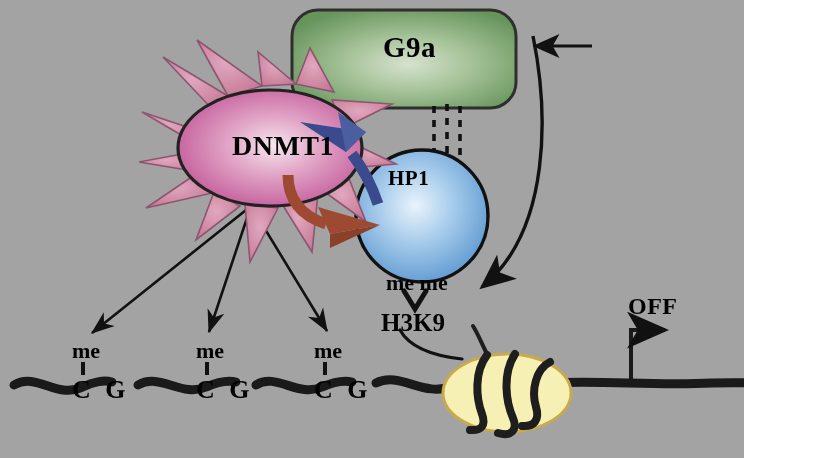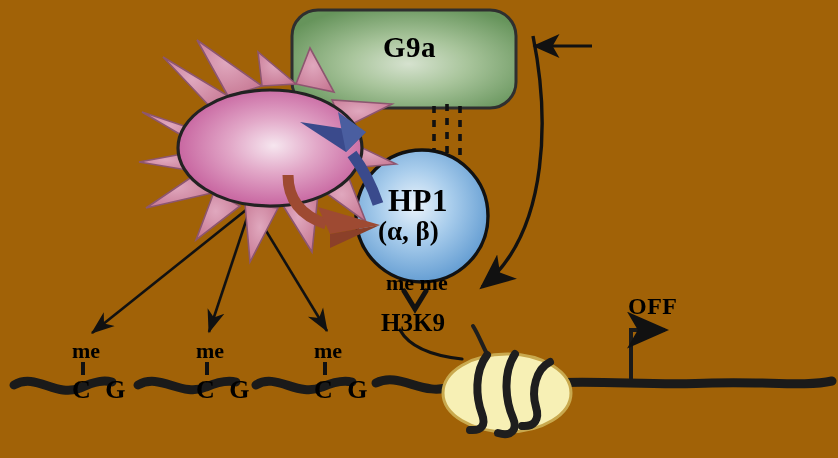--- a/index.html
+++ b/index.html
@@ -5,23 +5,23 @@
   html, body {
     margin: 0;
     padding: 0;
     background: #ffffff;
   }
   body {
     font-family: "Liberation Serif", serif;
   }
   #figure {
     position: relative;
-    width: 838px;
+    width: 744px;
     height: 458px;
-    background: #a16207;
+    background: #a3a3a3;
     overflow: hidden;
   }
   #figure svg {
     position: absolute;
     top: 0;
     left: 0;
     width: 838px;
     height: 458px;
   }
   .lbl {
@@ -39,21 +39,21 @@
     font-family: "Liberation Serif", serif;
     font-weight: bold;
   }
   .sans-plain {
     font-family: "Liberation Sans", sans-serif;
     font-weight: normal;
   }
   #lbl-g9a      { left: 383px; top: 33px;  font-size: 29px; letter-spacing: .5px; }
   #lbl-hmt      { left: 598px; top: 28px;  font-size: 28px; }
   #lbl-dnmt1    { left: 232px; top: 132px; font-size: 28px; letter-spacing: .5px; }
-  #lbl-hp1      { left: 388px; top: 185px; font-size: 31px; letter-spacing: .5px; }
+  #lbl-hp1      { left: 388px; top: 168px; font-size: 21px; letter-spacing: .5px; }
   #lbl-hp1sub   { left: 378px; top: 218px; font-size: 27px; }
   #lbl-meme     { left: 386px; top: 272px; font-size: 22px; }
   #lbl-h3k9     { left: 381px; top: 310px; font-size: 25px; text-align: right; }
   #lbl-off      { left: 628px; top: 294px; font-size: 24px; letter-spacing: .5px; }
   #lbl-me1      { left: 72px;  top: 340px; font-size: 22px; }
   #lbl-me2      { left: 196px; top: 340px; font-size: 22px; }
   #lbl-me3      { left: 314px; top: 340px; font-size: 22px; }
   #lbl-cg1      { left: 72px;  top: 377px; font-size: 26px; letter-spacing: 4px; }
   #lbl-cg2      { left: 196px; top: 377px; font-size: 26px; letter-spacing: 4px; }
   #lbl-cg3      { left: 314px; top: 377px; font-size: 26px; letter-spacing: 4px; }
@@ -187,24 +187,24 @@
       <path d="M288,175 C288,200 302,216 326,224" fill="none" stroke="#9e4a32" stroke-width="11" stroke-linecap="butt"></path>
       <path d="M380,225 L318,207 L330,234 Z" fill="#9e4a32"></path>
       <path d="M380,225 L330,248 L330,234 Z" fill="#8b4029"></path>
     </g>
 
   </svg>
 
   <div class="lbl serif-bold" id="lbl-g9a">G9a</div>
 
 
+  <div class="lbl serif-bold" id="lbl-dnmt1">DNMT1</div>
 
   <div class="lbl serif-bold" id="lbl-hp1">HP1</div>
 
-  <div class="lbl serif-bold" id="lbl-hp1sub">(α, β)</div>
 
   <div class="lbl serif-plain" id="lbl-meme">me me</div>
 
   <div class="lbl serif-plain" id="lbl-h3k9">H3K9</div>
 
   <div class="lbl serif-bold" id="lbl-off">OFF</div>
 
   <div class="lbl serif-plain" id="lbl-me1">me</div>
   <div class="lbl serif-plain" id="lbl-me2">me</div>
   <div class="lbl serif-plain" id="lbl-me3">me</div>

